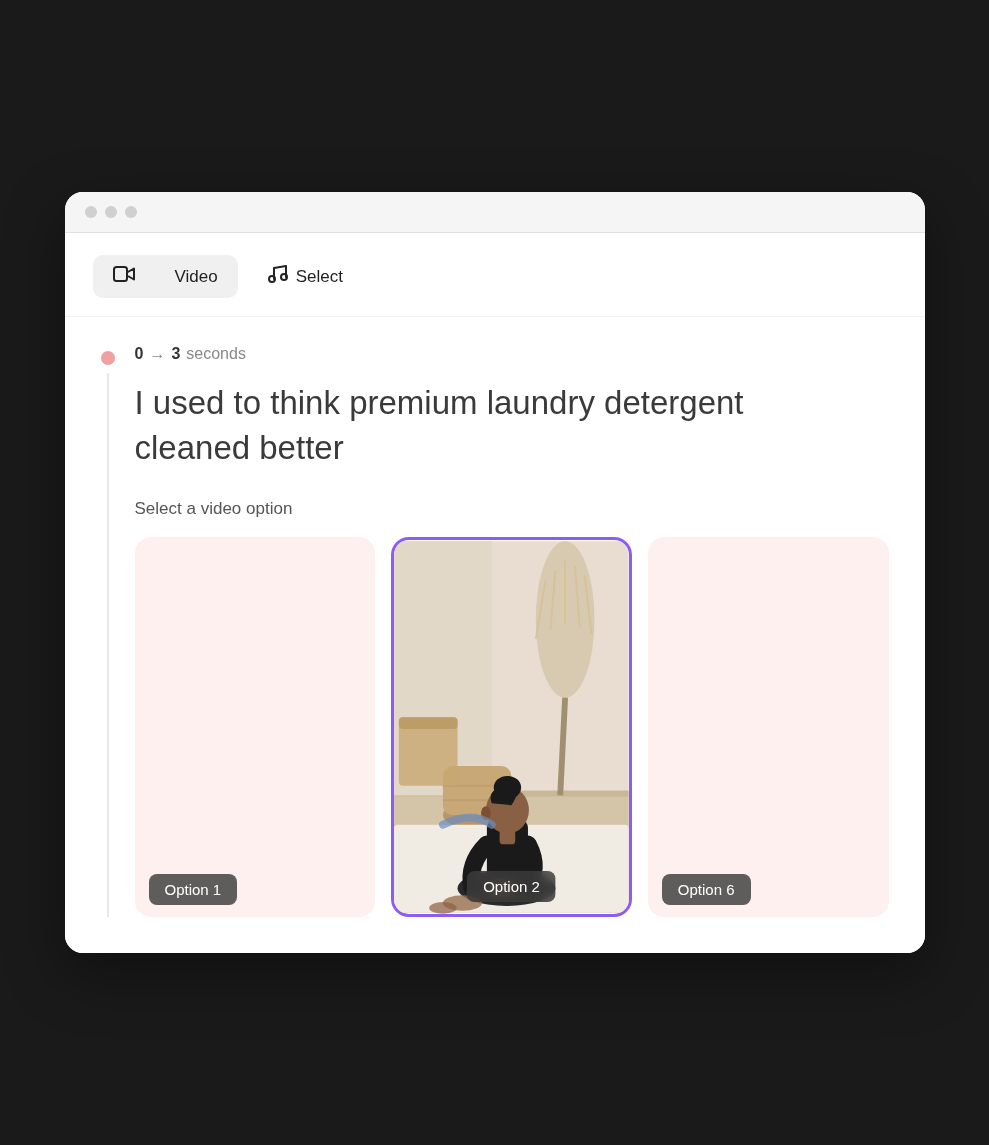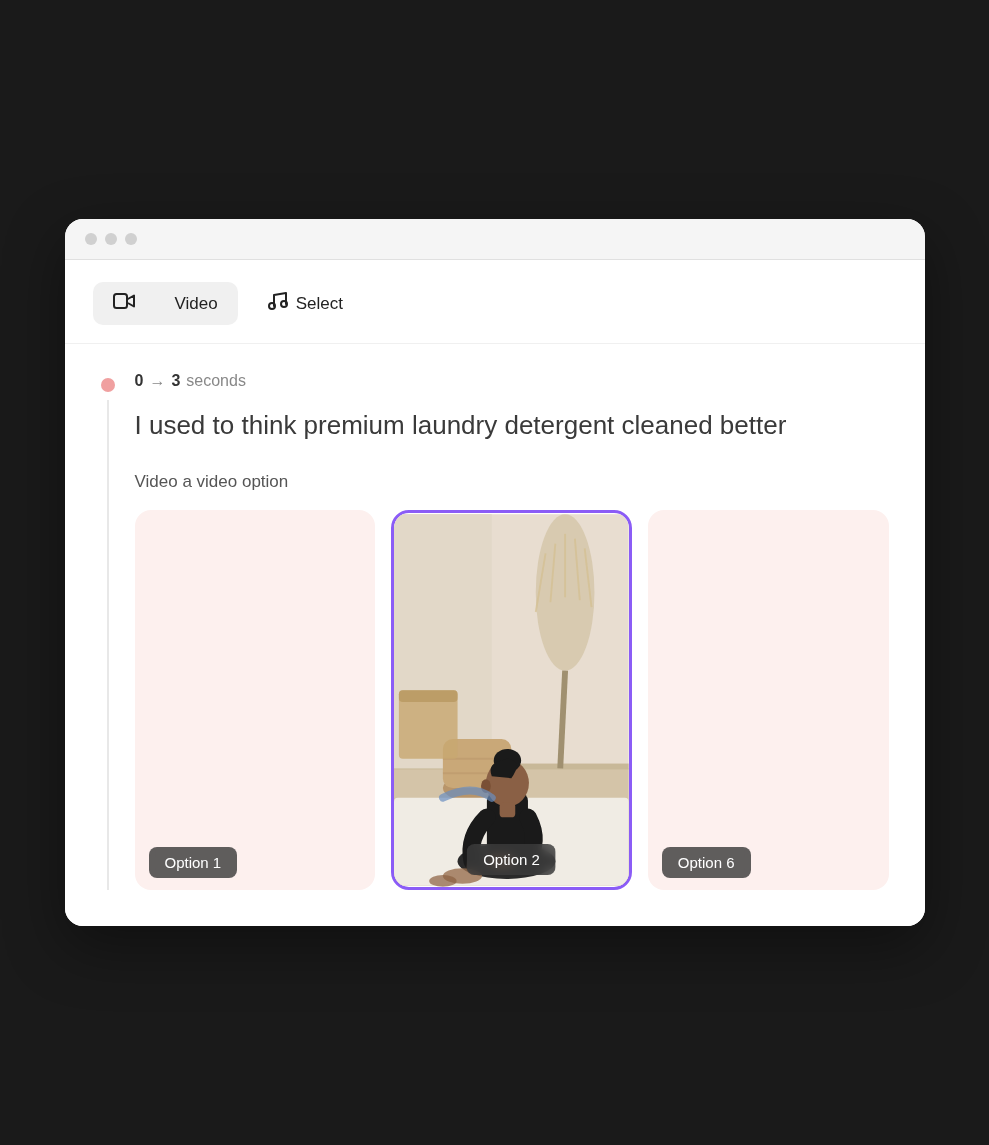--- a/index.html
+++ b/index.html
@@ -122,21 +122,21 @@
     .time-label .time-num {
       color: #333;
       font-weight: 600;
     }
 
     .time-arrow {
       color: #888;
     }
 
     .main-text {
-      font-size: 26px;
+      font-size: 33px;
       font-weight: 500;
       color: #3a3a3a;
       line-height: 1.35;
       margin-bottom: 28px;
       max-width: 700px;
     }
 
     .section-label {
       font-size: 17px;
       color: #555;
@@ -256,21 +256,21 @@
 
         <div class="time-label">
           <span class="time-num">0</span>
           <span class="time-arrow">→</span>
           <span class="time-num">3</span>
           <span>seconds</span>
         </div>
 
         <div class="main-text">I used to think premium laundry detergent cleaned better</div>
 
-        <div class="section-label">Video a video option</div>
+        <div class="section-label">Select a video option</div>
 
         <div class="video-options">
 
           <div class="video-card plain">
             <span class="option-label">Option 1</span>
           </div>
 
           <div class="video-card selected">
             <div class="video-preview">
               <svg class="room-scene" viewBox="0 0 240 380" xmlns="http://www.w3.org/2000/svg">

